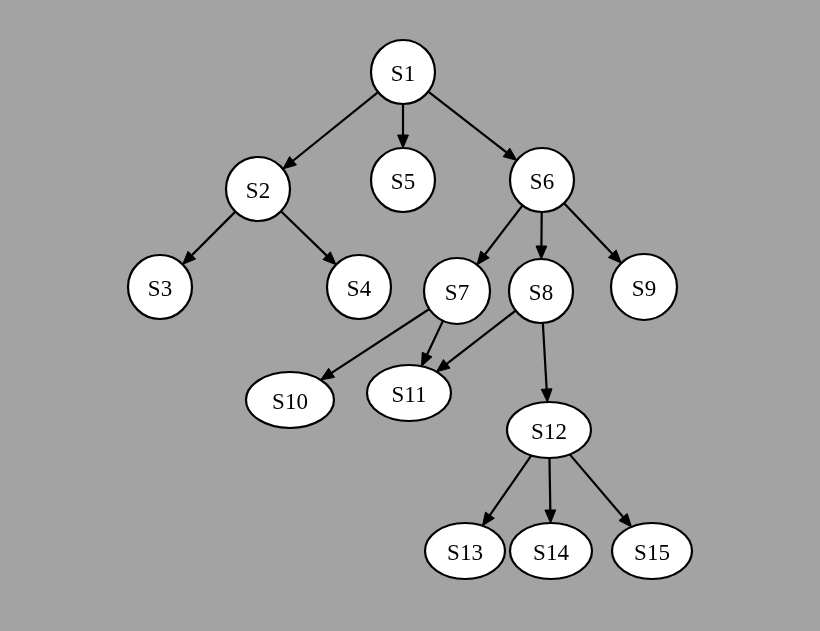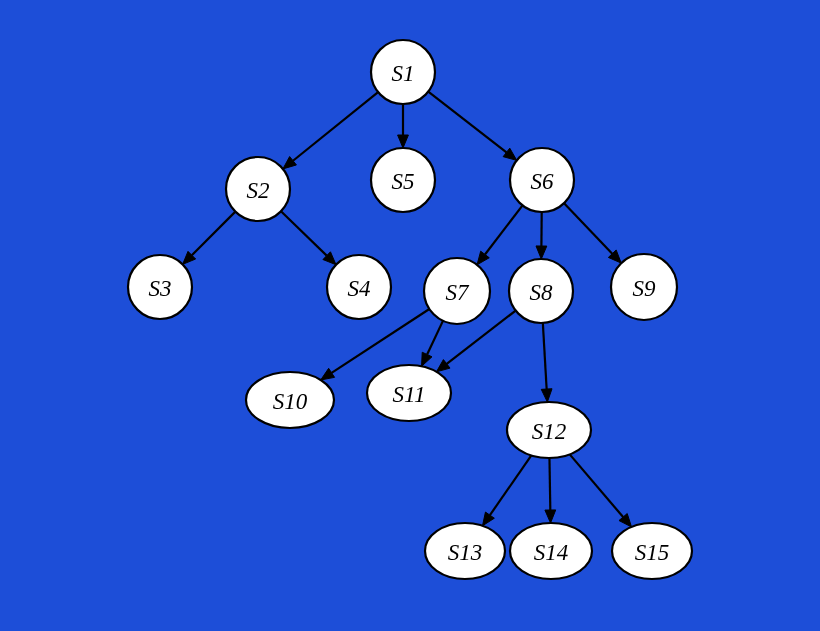--- a/index.html
+++ b/index.html
@@ -5,24 +5,23 @@
 <style>
   html, body {
     margin: 0;
     padding: 0;
     background: #ffffff;
   }
   #canvas {
     position: relative;
     width: 820px;
     height: 631px;
-    background: #1d4ed8;
+    background: #a3a3a3;
     overflow: hidden;
     font-family: "Liberation Serif", "DejaVu Serif", serif;
-    font-style: italic;
   }
   #graph-svg {
     position: absolute;
     top: 0;
     left: 0;
     width: 820px;
     height: 631px;
     display: block;
   }
   .node-shape {

